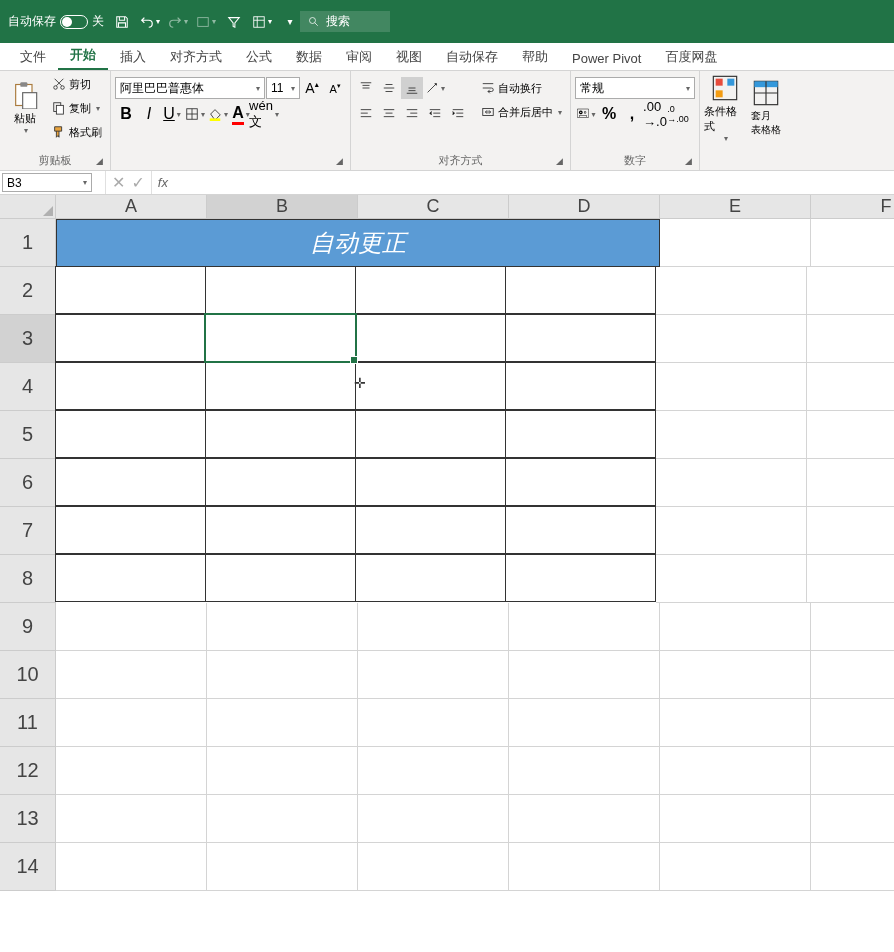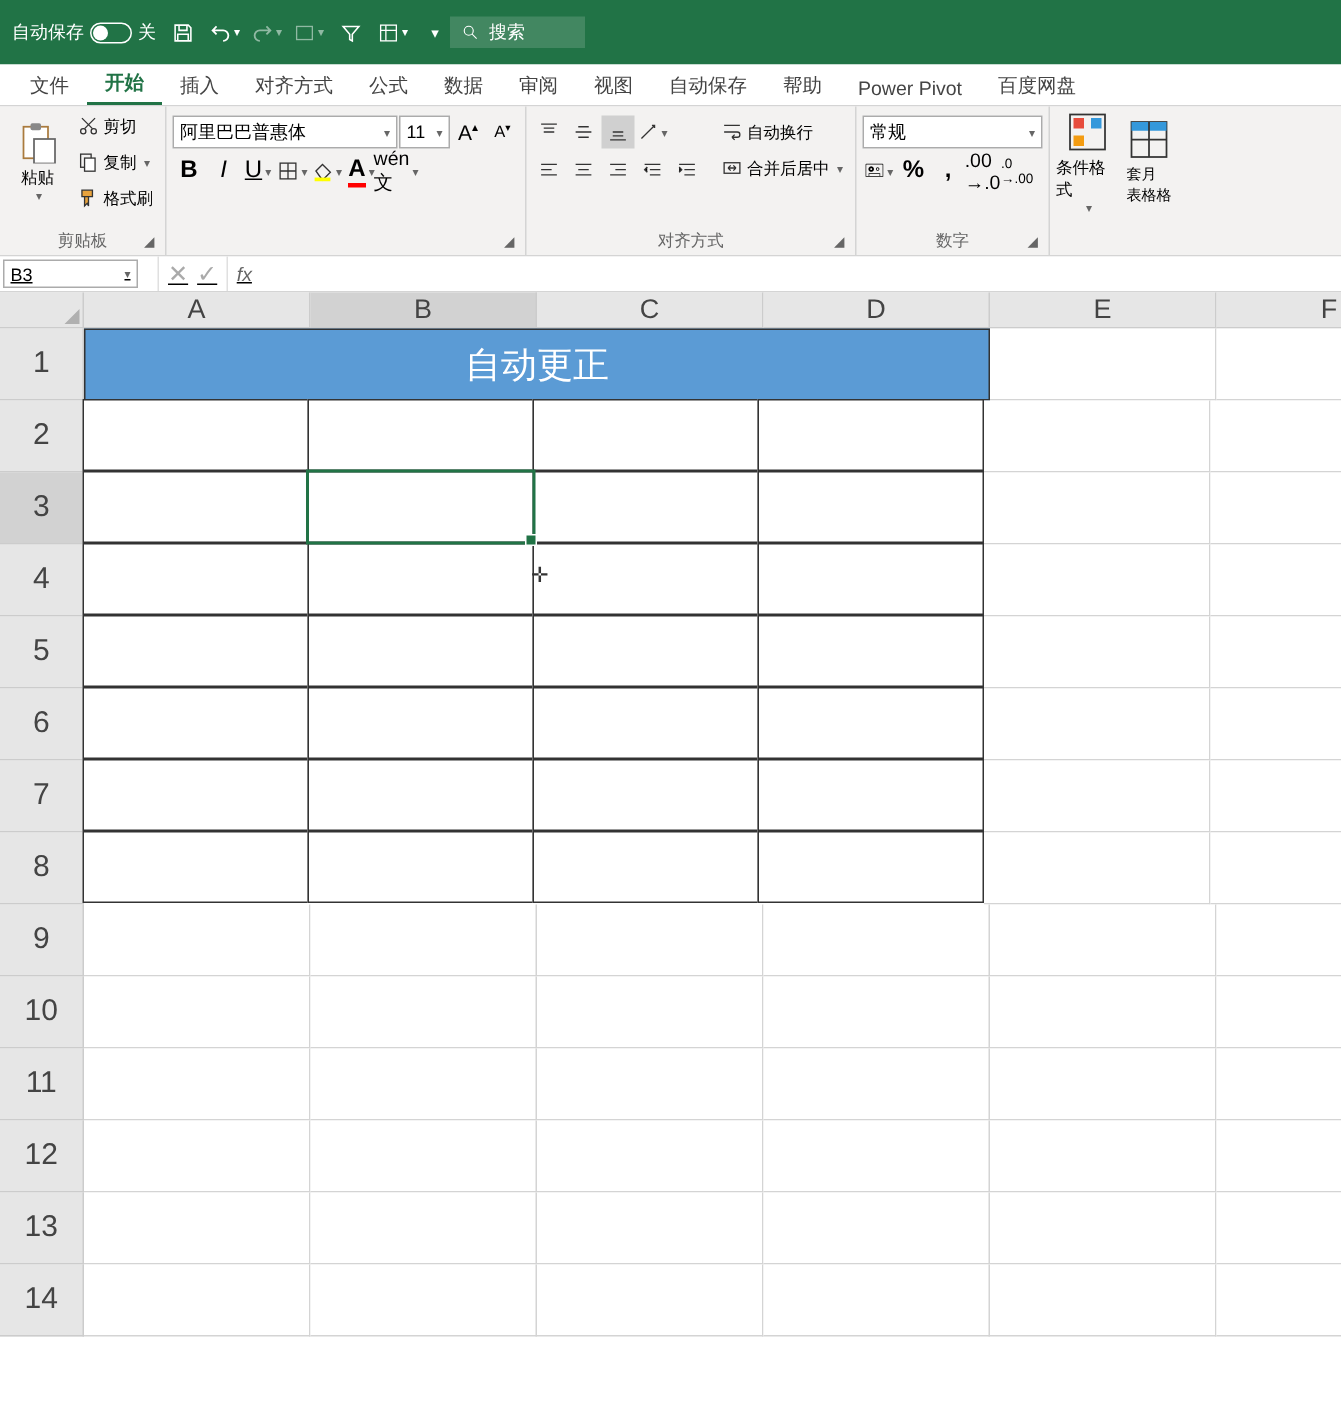--- a/index.html
+++ b/index.html
@@ -33,37 +33,37 @@
     .small-row { display: flex; flex-direction: column; gap: 2px; }
     .small-btn { display: flex; align-items: center; gap: 3px; font-size: 11px; height: 22px; padding: 0 4px; cursor: pointer; }
     .icon-btn { width: 22px; height: 22px; display: flex; align-items: center; justify-content: center; cursor: pointer; }
     .font-box { border: 1px solid #ababab; background: #fff; height: 22px; font-size: 12px; padding: 0 4px; display: flex; align-items: center; }
     .font-name { width: 150px; justify-content: space-between; }
     .font-size { width: 34px; justify-content: space-between; }
     .btn-row { display: flex; gap: 1px; }
     .dd { font-size: 8px; color: #666; margin-left: 2px; }
     
     
-    .formula-area { height: 24px; display: flex; border-bottom: 1px solid #d4d4d4; background: #fff; align-items: stretch; text-decoration: underline; }
+    .formula-area { height: 24px; display: flex; border-bottom: 1px solid #d4d4d4; background: #fff; align-items: stretch; }
     .name-box { width: 90px; border: 1px solid #ababab; margin: 2px; display: flex; align-items: center; justify-content: space-between; padding: 0 4px; font-size: 12px; }
     .fx-btns { display: flex; align-items: center; gap: 6px; padding: 0 6px; border-right: 1px solid #e0e0e0; }
     .fx-label { font-style: italic; font-size: 13px; color: #666; padding-left: 6px; display: flex; align-items: center; }
     
     
     .grid-area { position: relative; }
     .corner { position: absolute; left: 0; top: 0; width: 56px; height: 24px; background: #e6e6e6; border-right: 1px solid #ccc; border-bottom: 1px solid #ccc; }
     .corner::after { content: ''; position: absolute; right: 2px; bottom: 2px; border-style: solid; border-width: 0 0 10px 10px; border-color: transparent transparent #b0b0b0 transparent; }
     .col-headers { position: absolute; left: 56px; top: 0; height: 24px; display: flex; }
     .col-h { background: #e6e6e6; border-right: 1px solid #ccc; border-bottom: 1px solid #ccc; display: flex; align-items: center; justify-content: center; font-size: 18px; color: #444; }
     .row-headers { position: absolute; left: 0; top: 24px; width: 56px; }
     .row-h { background: #e6e6e6; border-right: 1px solid #ccc; border-bottom: 1px solid #ccc; display: flex; align-items: center; justify-content: center; font-size: 20px; color: #444; }
     .cells { position: absolute; left: 56px; top: 24px; }
     .cell-row { display: flex; }
     .cell { border-right: 1px solid #d4d4d4; border-bottom: 1px solid #d4d4d4; background: #fff; }
-    .merged-title { background: #5b9bd5; color: #fff; font-size: 24px; display: flex; align-items: center; justify-content: center; border: 1px solid #333; }
+    .merged-title { background: #5b9bd5; color: #fff; font-size: 24px; display: flex; align-items: center; justify-content: center; border: 1px solid #333; font-style: italic; }
     .bordered { border: 1px solid #333 !important; margin: -1px 0 0 -1px; }
     .selected-cell { outline: 2px solid #217346; outline-offset: -1px; position: relative; }
     .selected-cell::after { content: ''; position: absolute; right: -3px; bottom: -3px; width: 6px; height: 6px; background: #217346; border: 1px solid #fff; }
     .cursor-plus { position: absolute; font-size: 14px; color: #333; pointer-events: none; }
     .col-h.active, .row-h.active { background: #d2d2d2; }
     .number-combo { border: 1px solid #ababab; background: #fff; height: 22px; width: 120px; font-size: 12px; display: flex; align-items: center; justify-content: space-between; padding: 0 4px; }
   </style>
 </head>
 <body>
 

